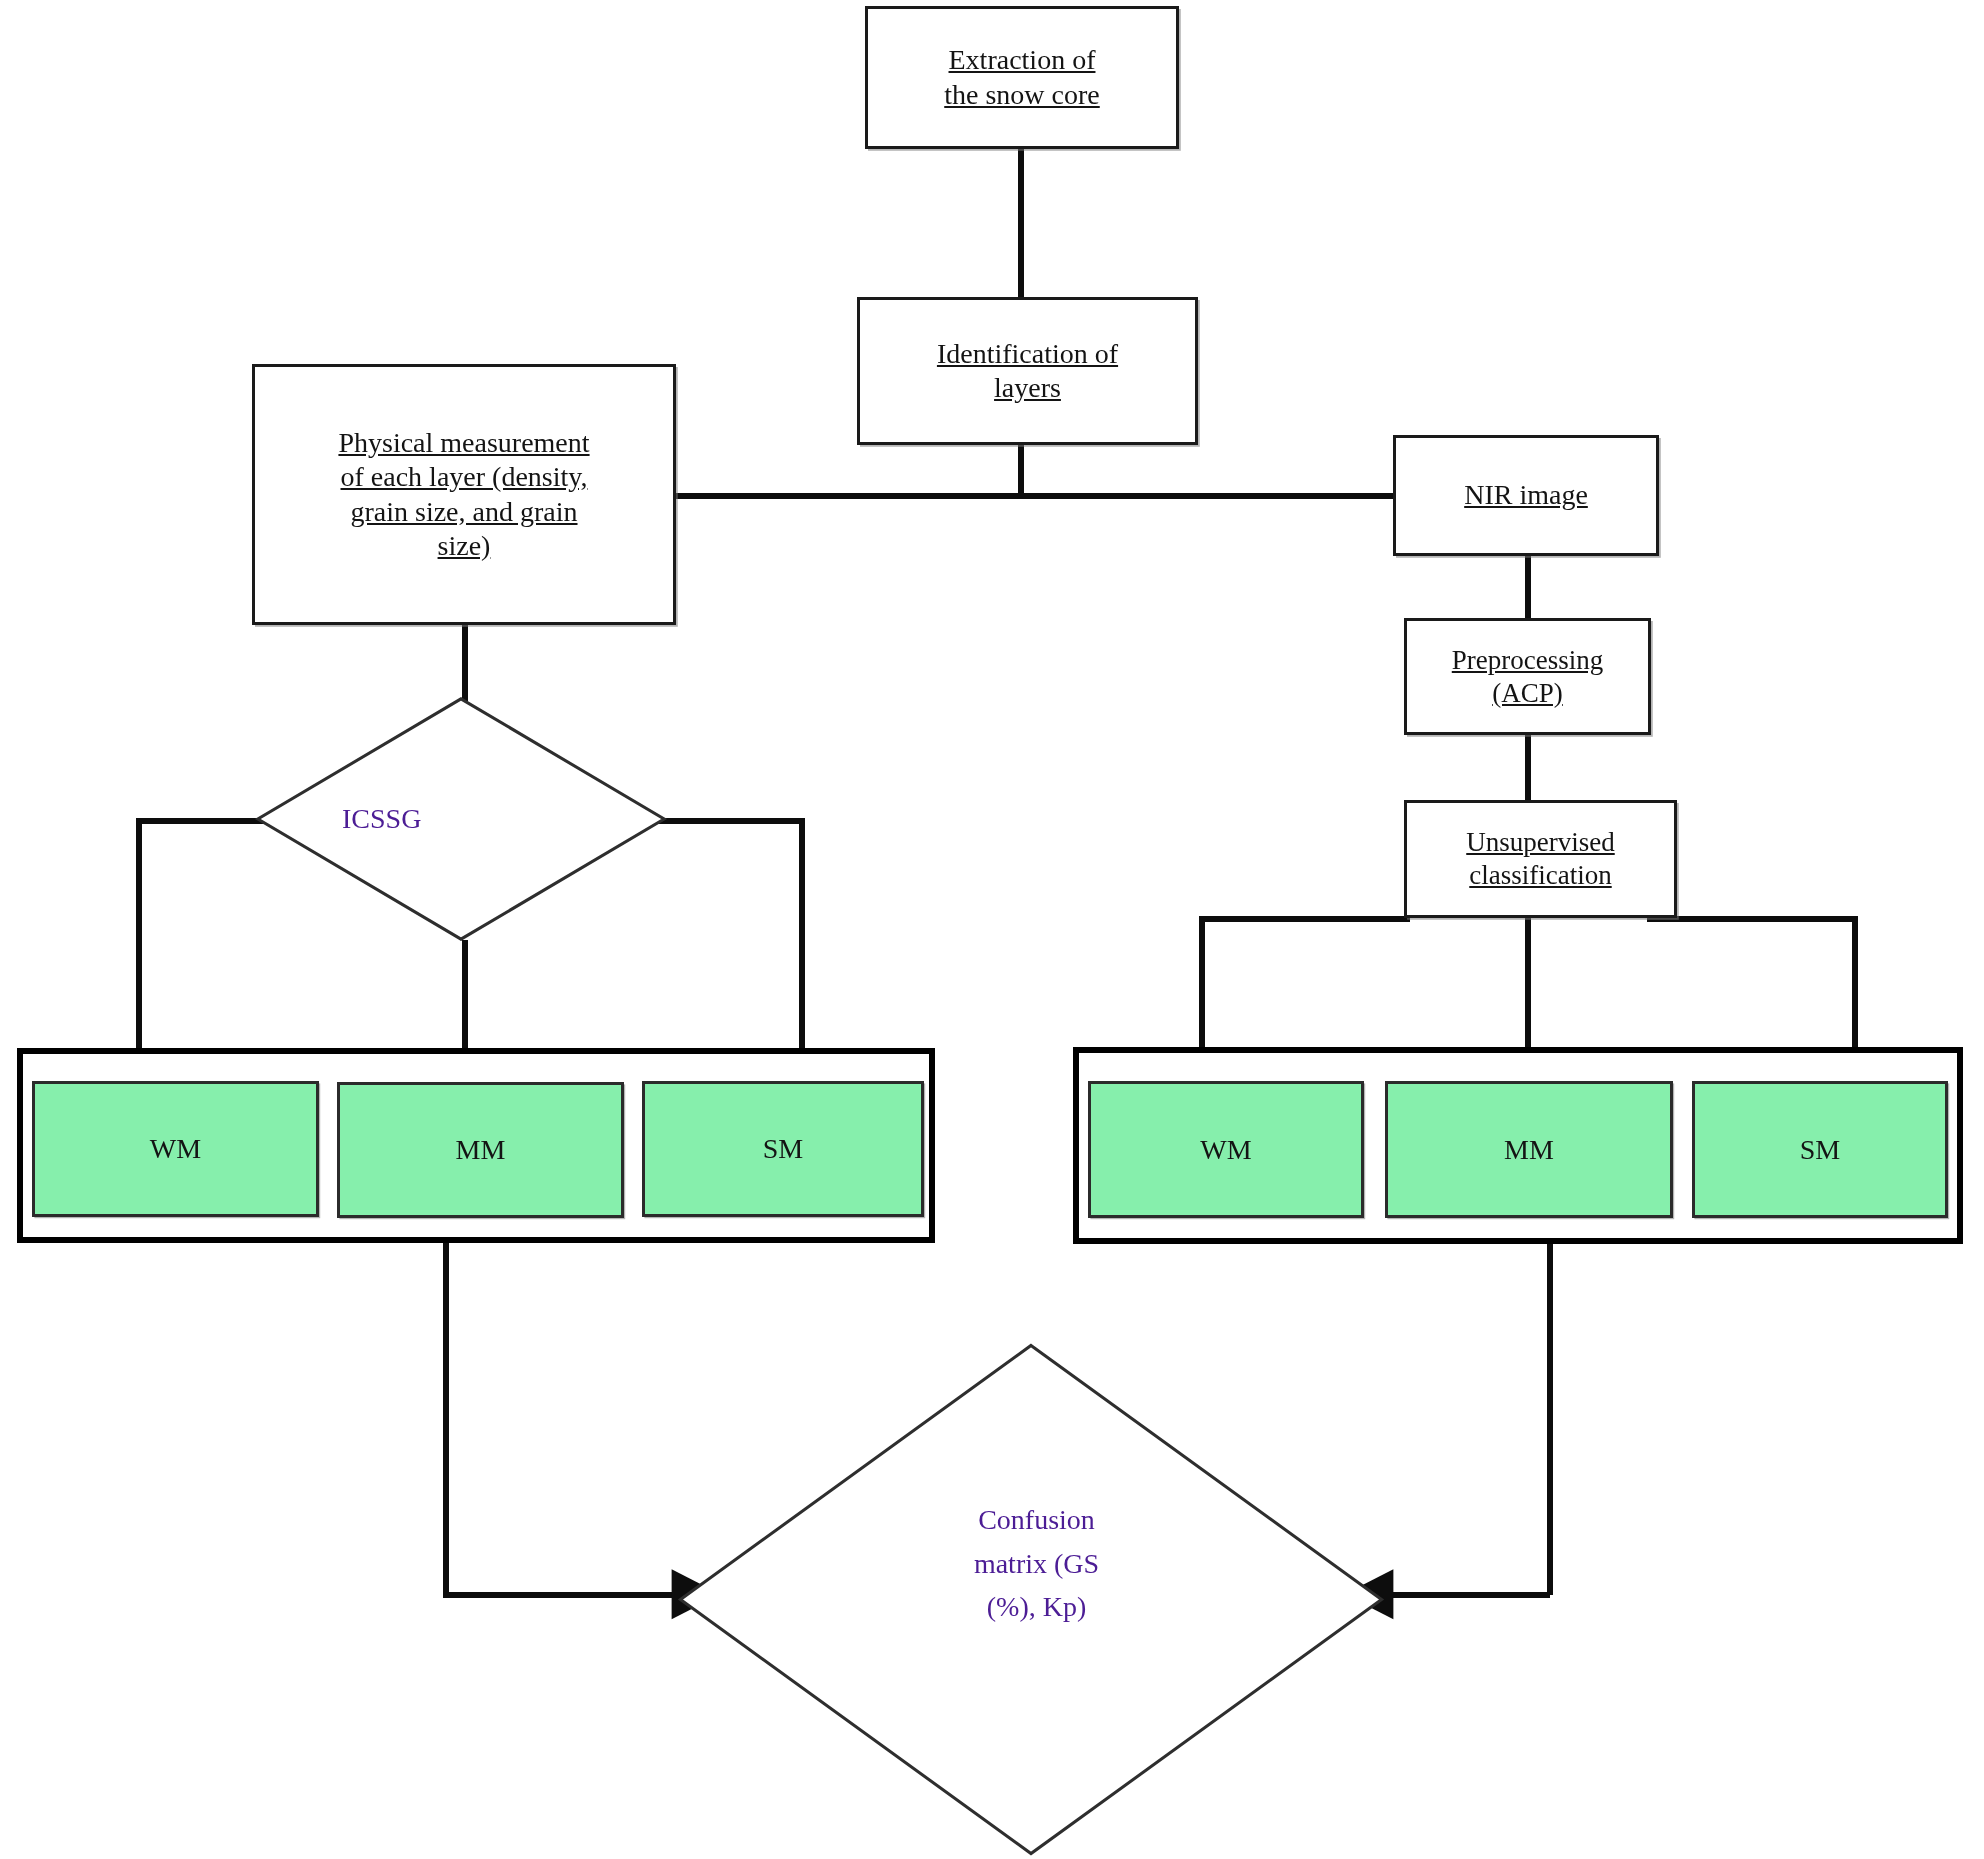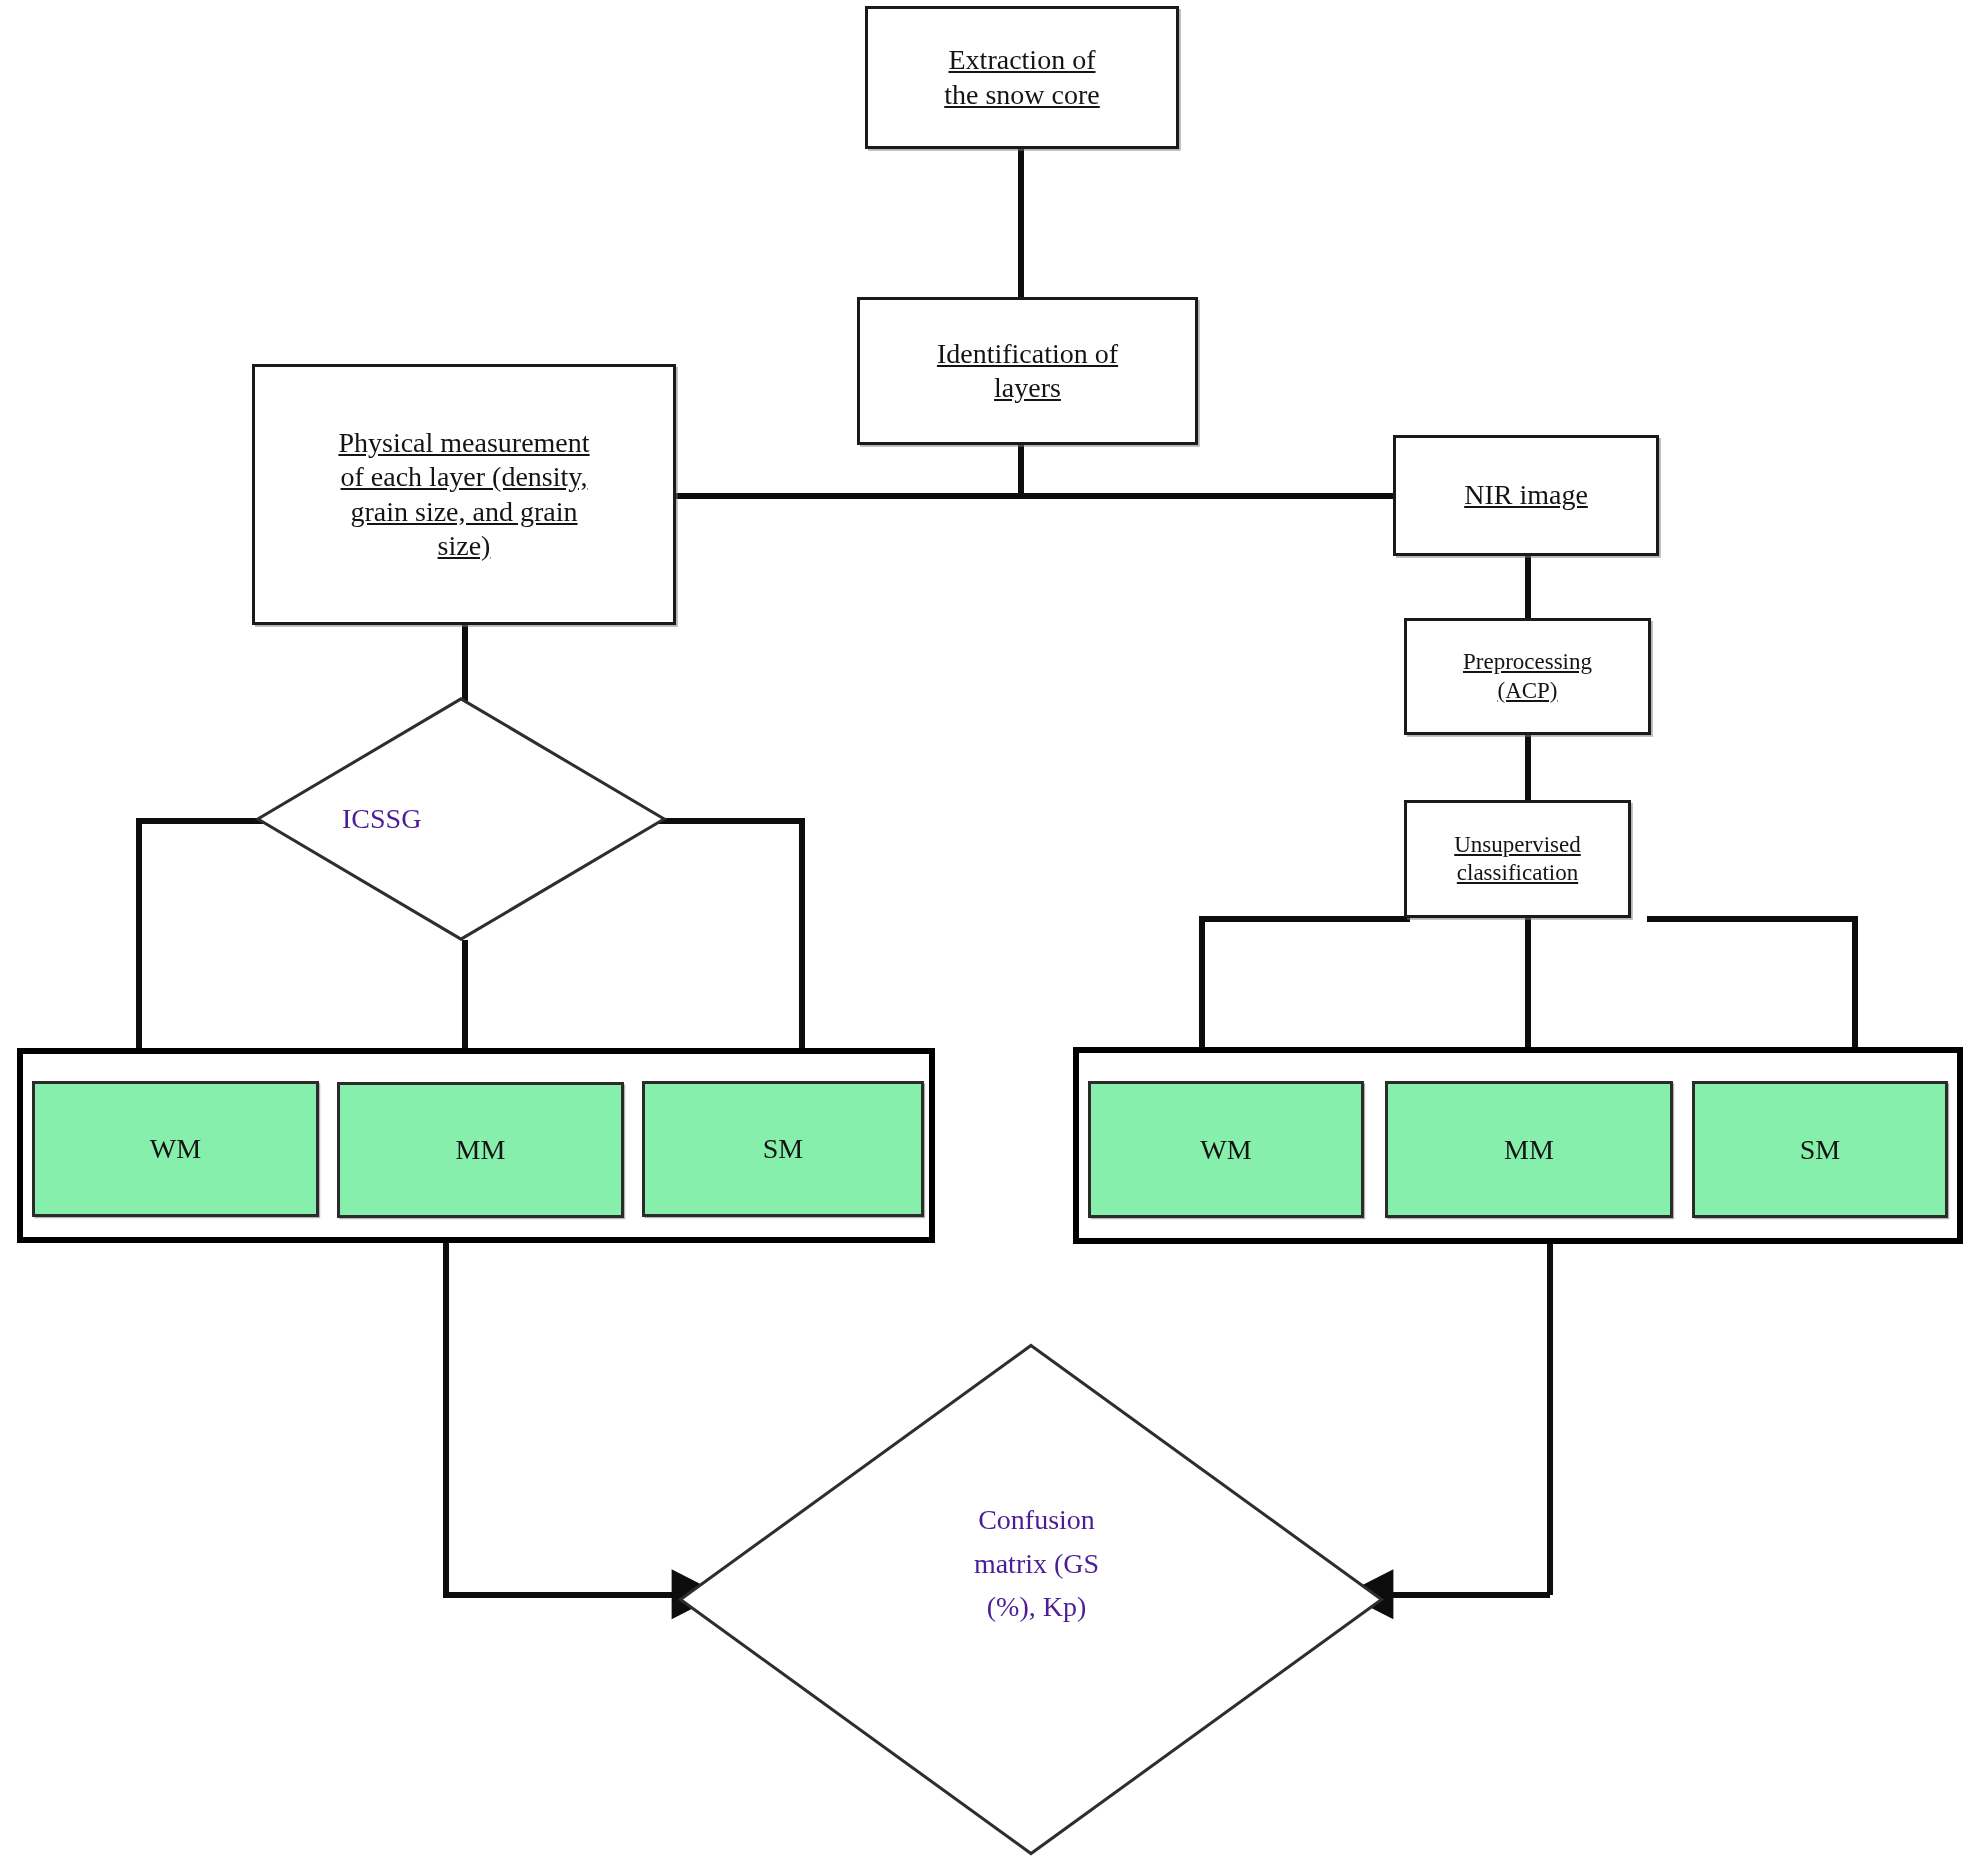--- a/index.html
+++ b/index.html
@@ -21,21 +21,21 @@
     color:#141414;
     line-height:1.22;
     z-index:5;
     text-decoration:underline;
   }
   .boxnode{
     border:3.1px solid #1a1a1a;
     box-shadow: 2.4px 2.4px 0 -0.6px rgba(120,120,120,0.55);
   }
   .boxnode .txt{padding:0 6.1px;}
-  .t44{font-size:23px;}
+  .t44{font-size:27px;}
   .t46{font-size:28px;}
 
   
   .group{
     position:absolute;
     box-sizing:border-box;
     border:6.7px solid #000000;
     background:#ffffff;
     z-index:4;
   }
@@ -161,21 +161,21 @@
     </div>
   </div>
 
   <div class="node boxnode" style="left:1404px; top:618px; width:247px; height:117px;">
     <div class="txt t44">
       <div>Preprocessing</div>
       <div>(ACP)</div>
     </div>
   </div>
 
-  <div class="node boxnode" style="left:1404px; top:800px; width:227px; height:118px;">
+  <div class="node boxnode" style="left:1404px; top:800px; width:273px; height:118px;">
     <div class="txt t44">
       <div>Unsupervised</div>
       <div>classification</div>
     </div>
   </div>
 
   <div class="group" style="left:17px; top:1048px; width:918px; height:195px;"></div>
 
   <div class="subbox t46" style="left:32px; top:1081px; width:287px; height:136px;">
     <span>WM</span>

